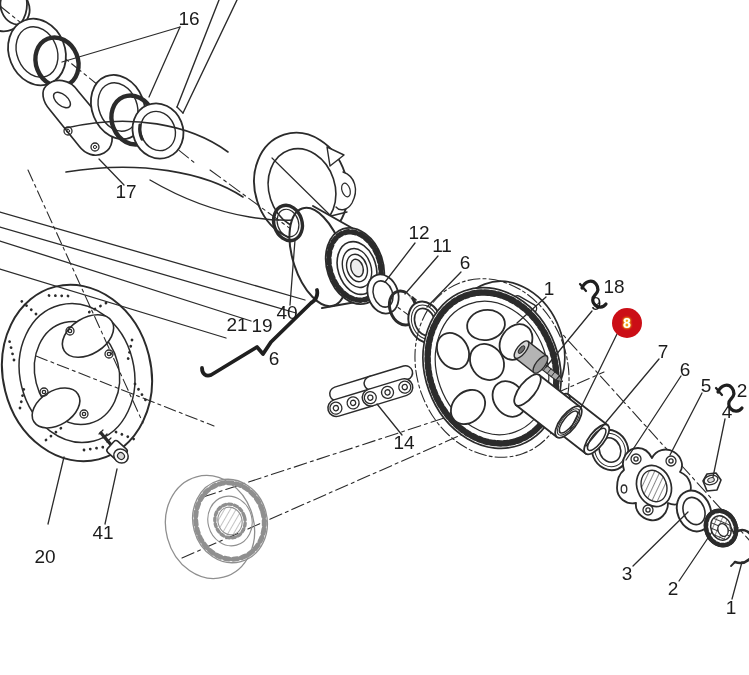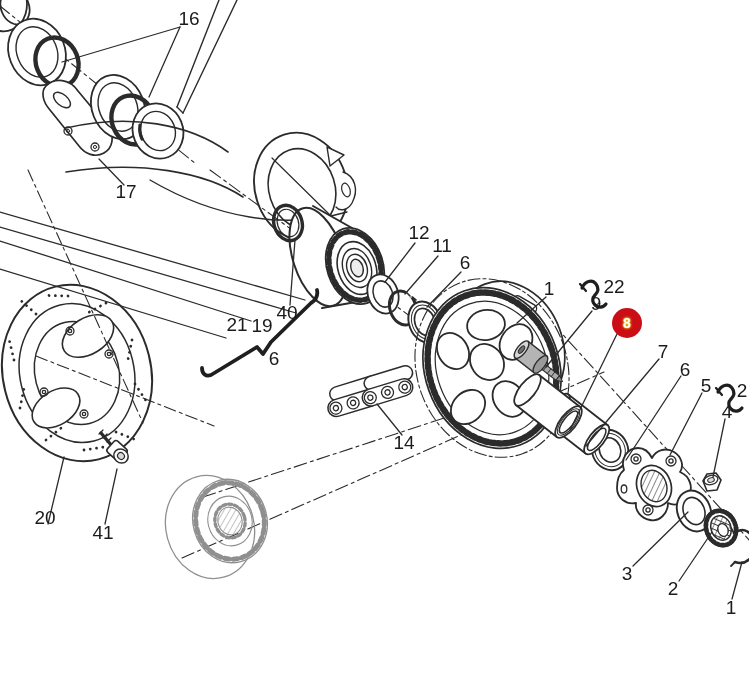--- a/index.html
+++ b/index.html
@@ -347,21 +347,21 @@
 <div class="co" style="left:663px;top:351px">7</div>
 <div class="co" style="left:596px;top:303px">9</div>
 <div class="co" style="left:549px;top:288px">1</div>
 <div class="co" style="left:442px;top:245px">11</div>
 <div class="co" style="left:419px;top:232px">12</div>
 <div class="co" style="left:274px;top:358px">6</div>
 <div class="co" style="left:404px;top:442px">14</div>
 <div class="co" style="left:189px;top:18px">16</div>
 <div class="co" style="left:126px;top:191px">17</div>
 <div class="co" style="left:262px;top:325px">19</div>
-<div class="co" style="left:45px;top:517px">20</div>
+<div class="co" style="left:45px;top:556px">20</div>
 <div class="co" style="left:237px;top:324px">21</div>
 <div class="co" style="left:103px;top:532px">41</div>
 <div class="co" style="left:287px;top:312px">40</div>
-<div class="co" style="left:614px;top:286px">22</div>
+<div class="co" style="left:614px;top:286px">18</div>
 
 <div class="badge" style="left:627px;top:323px">8</div>
 
 </div>
 
 </body></html>

